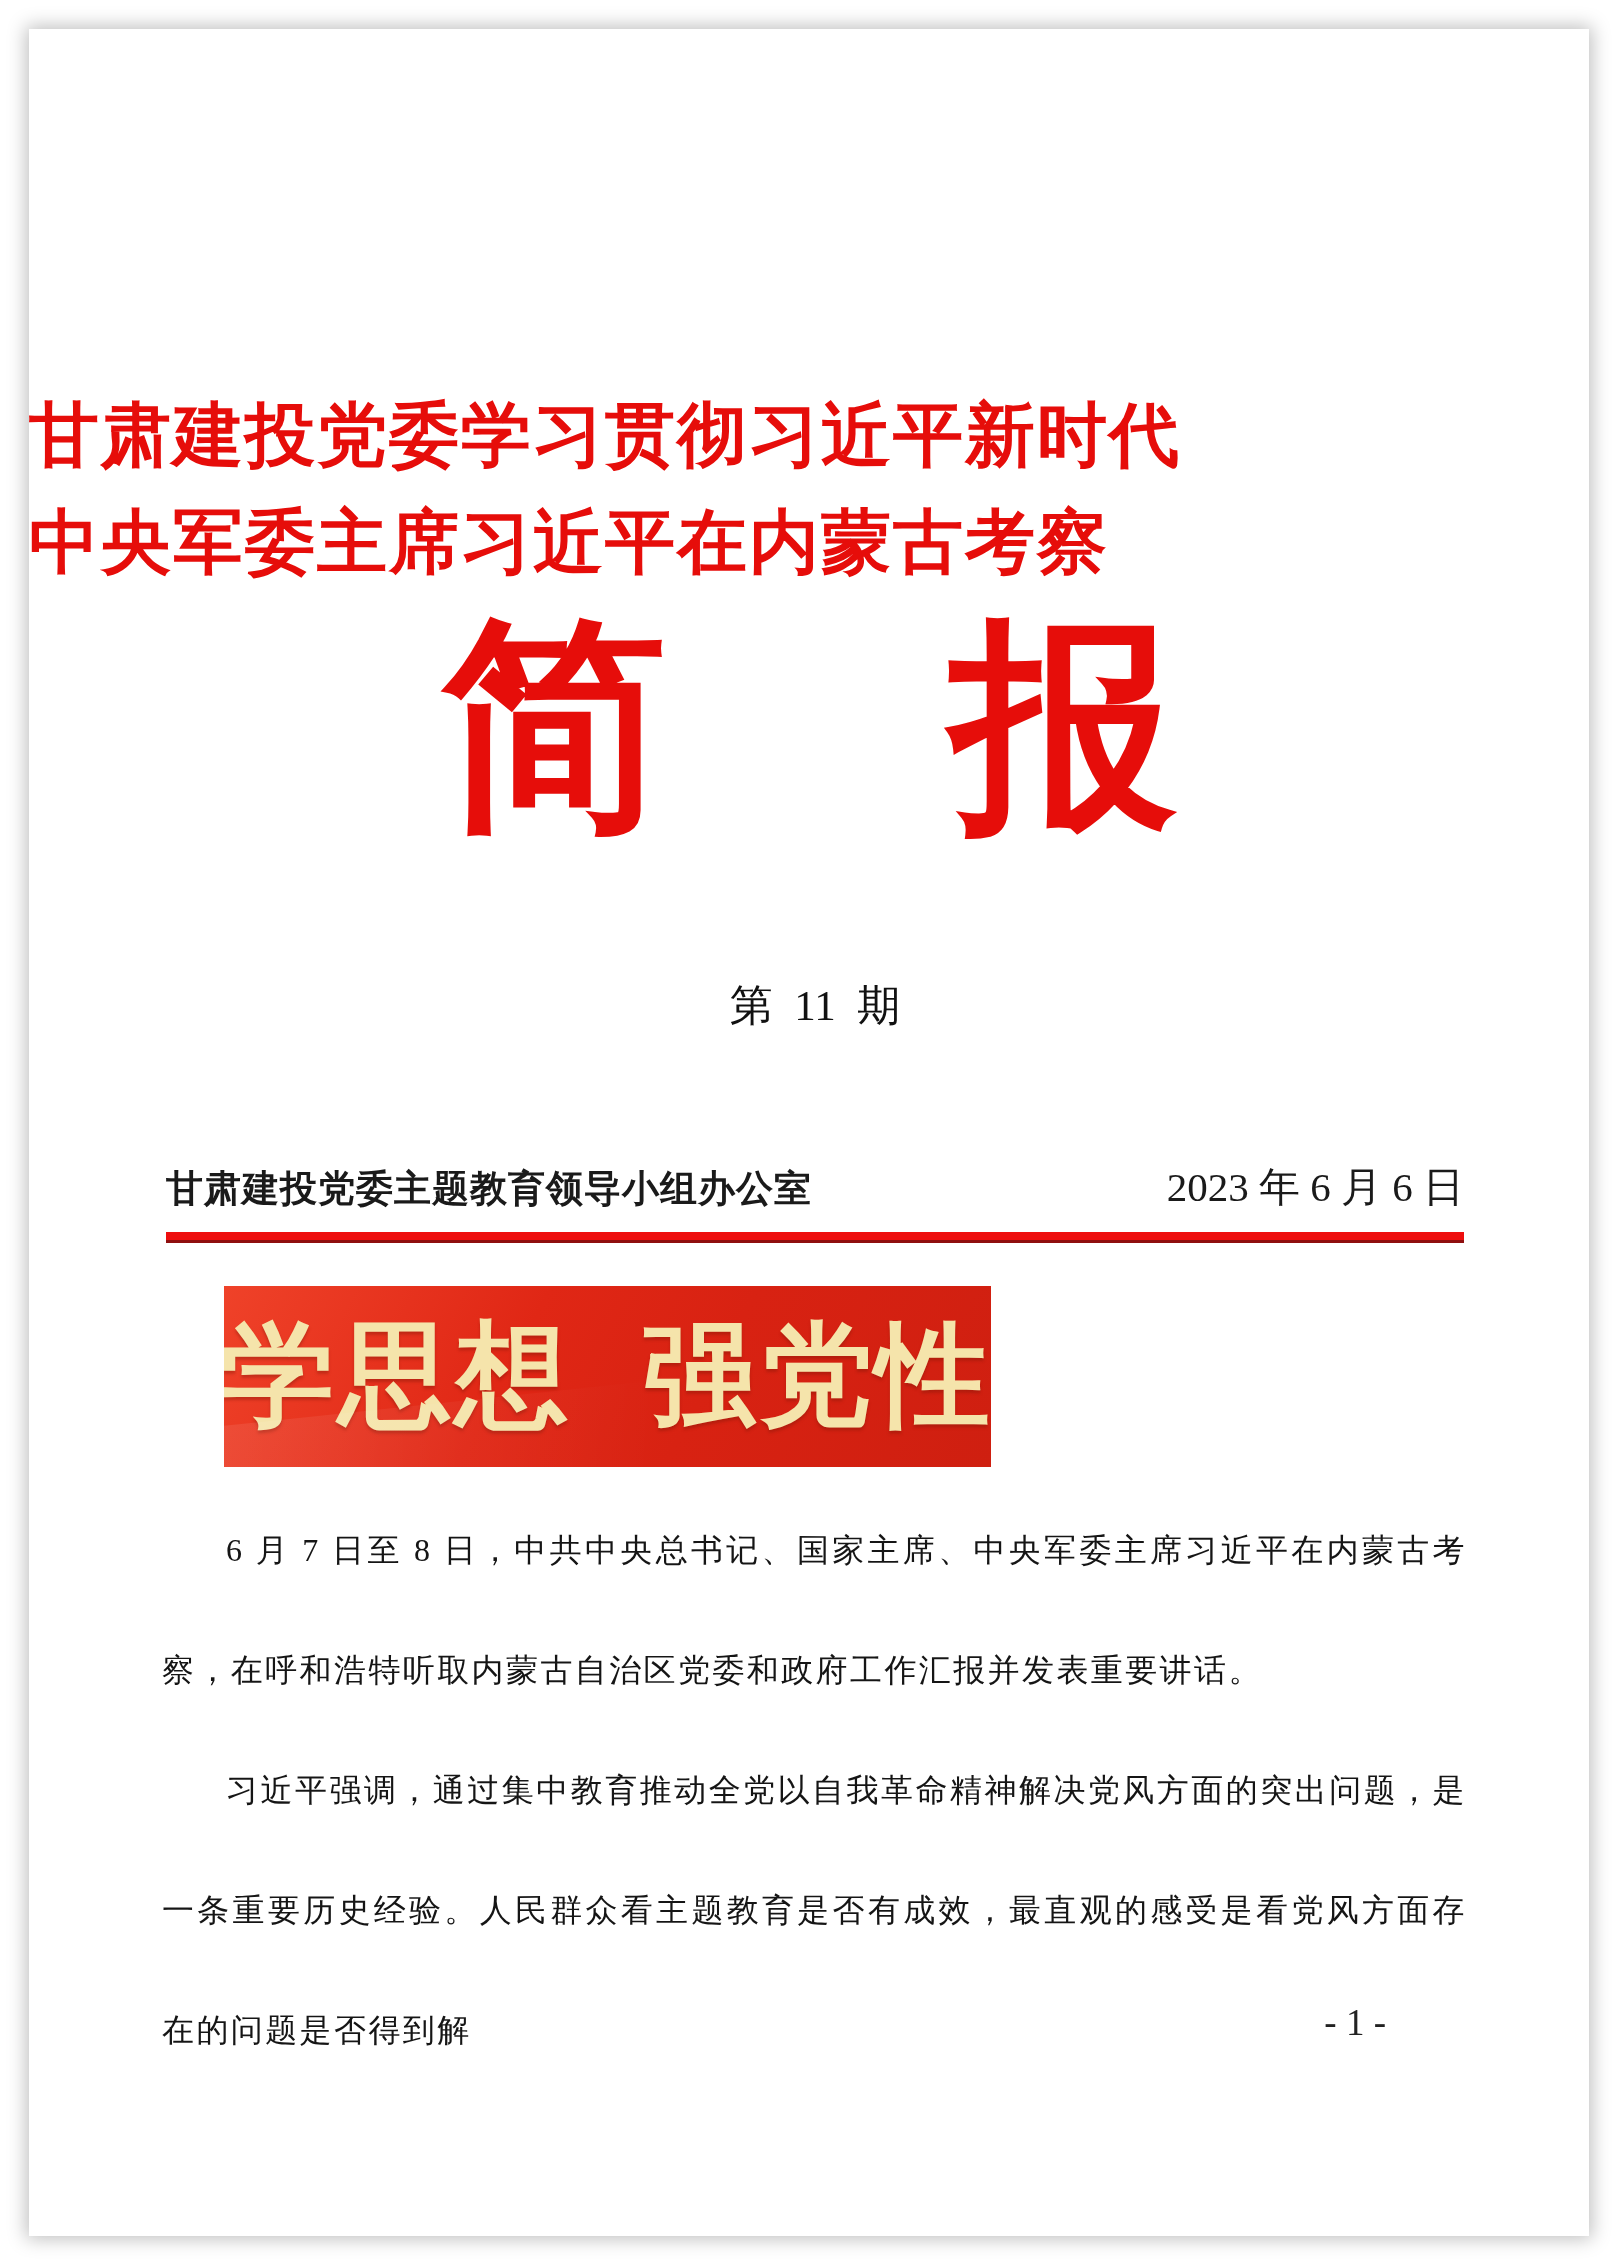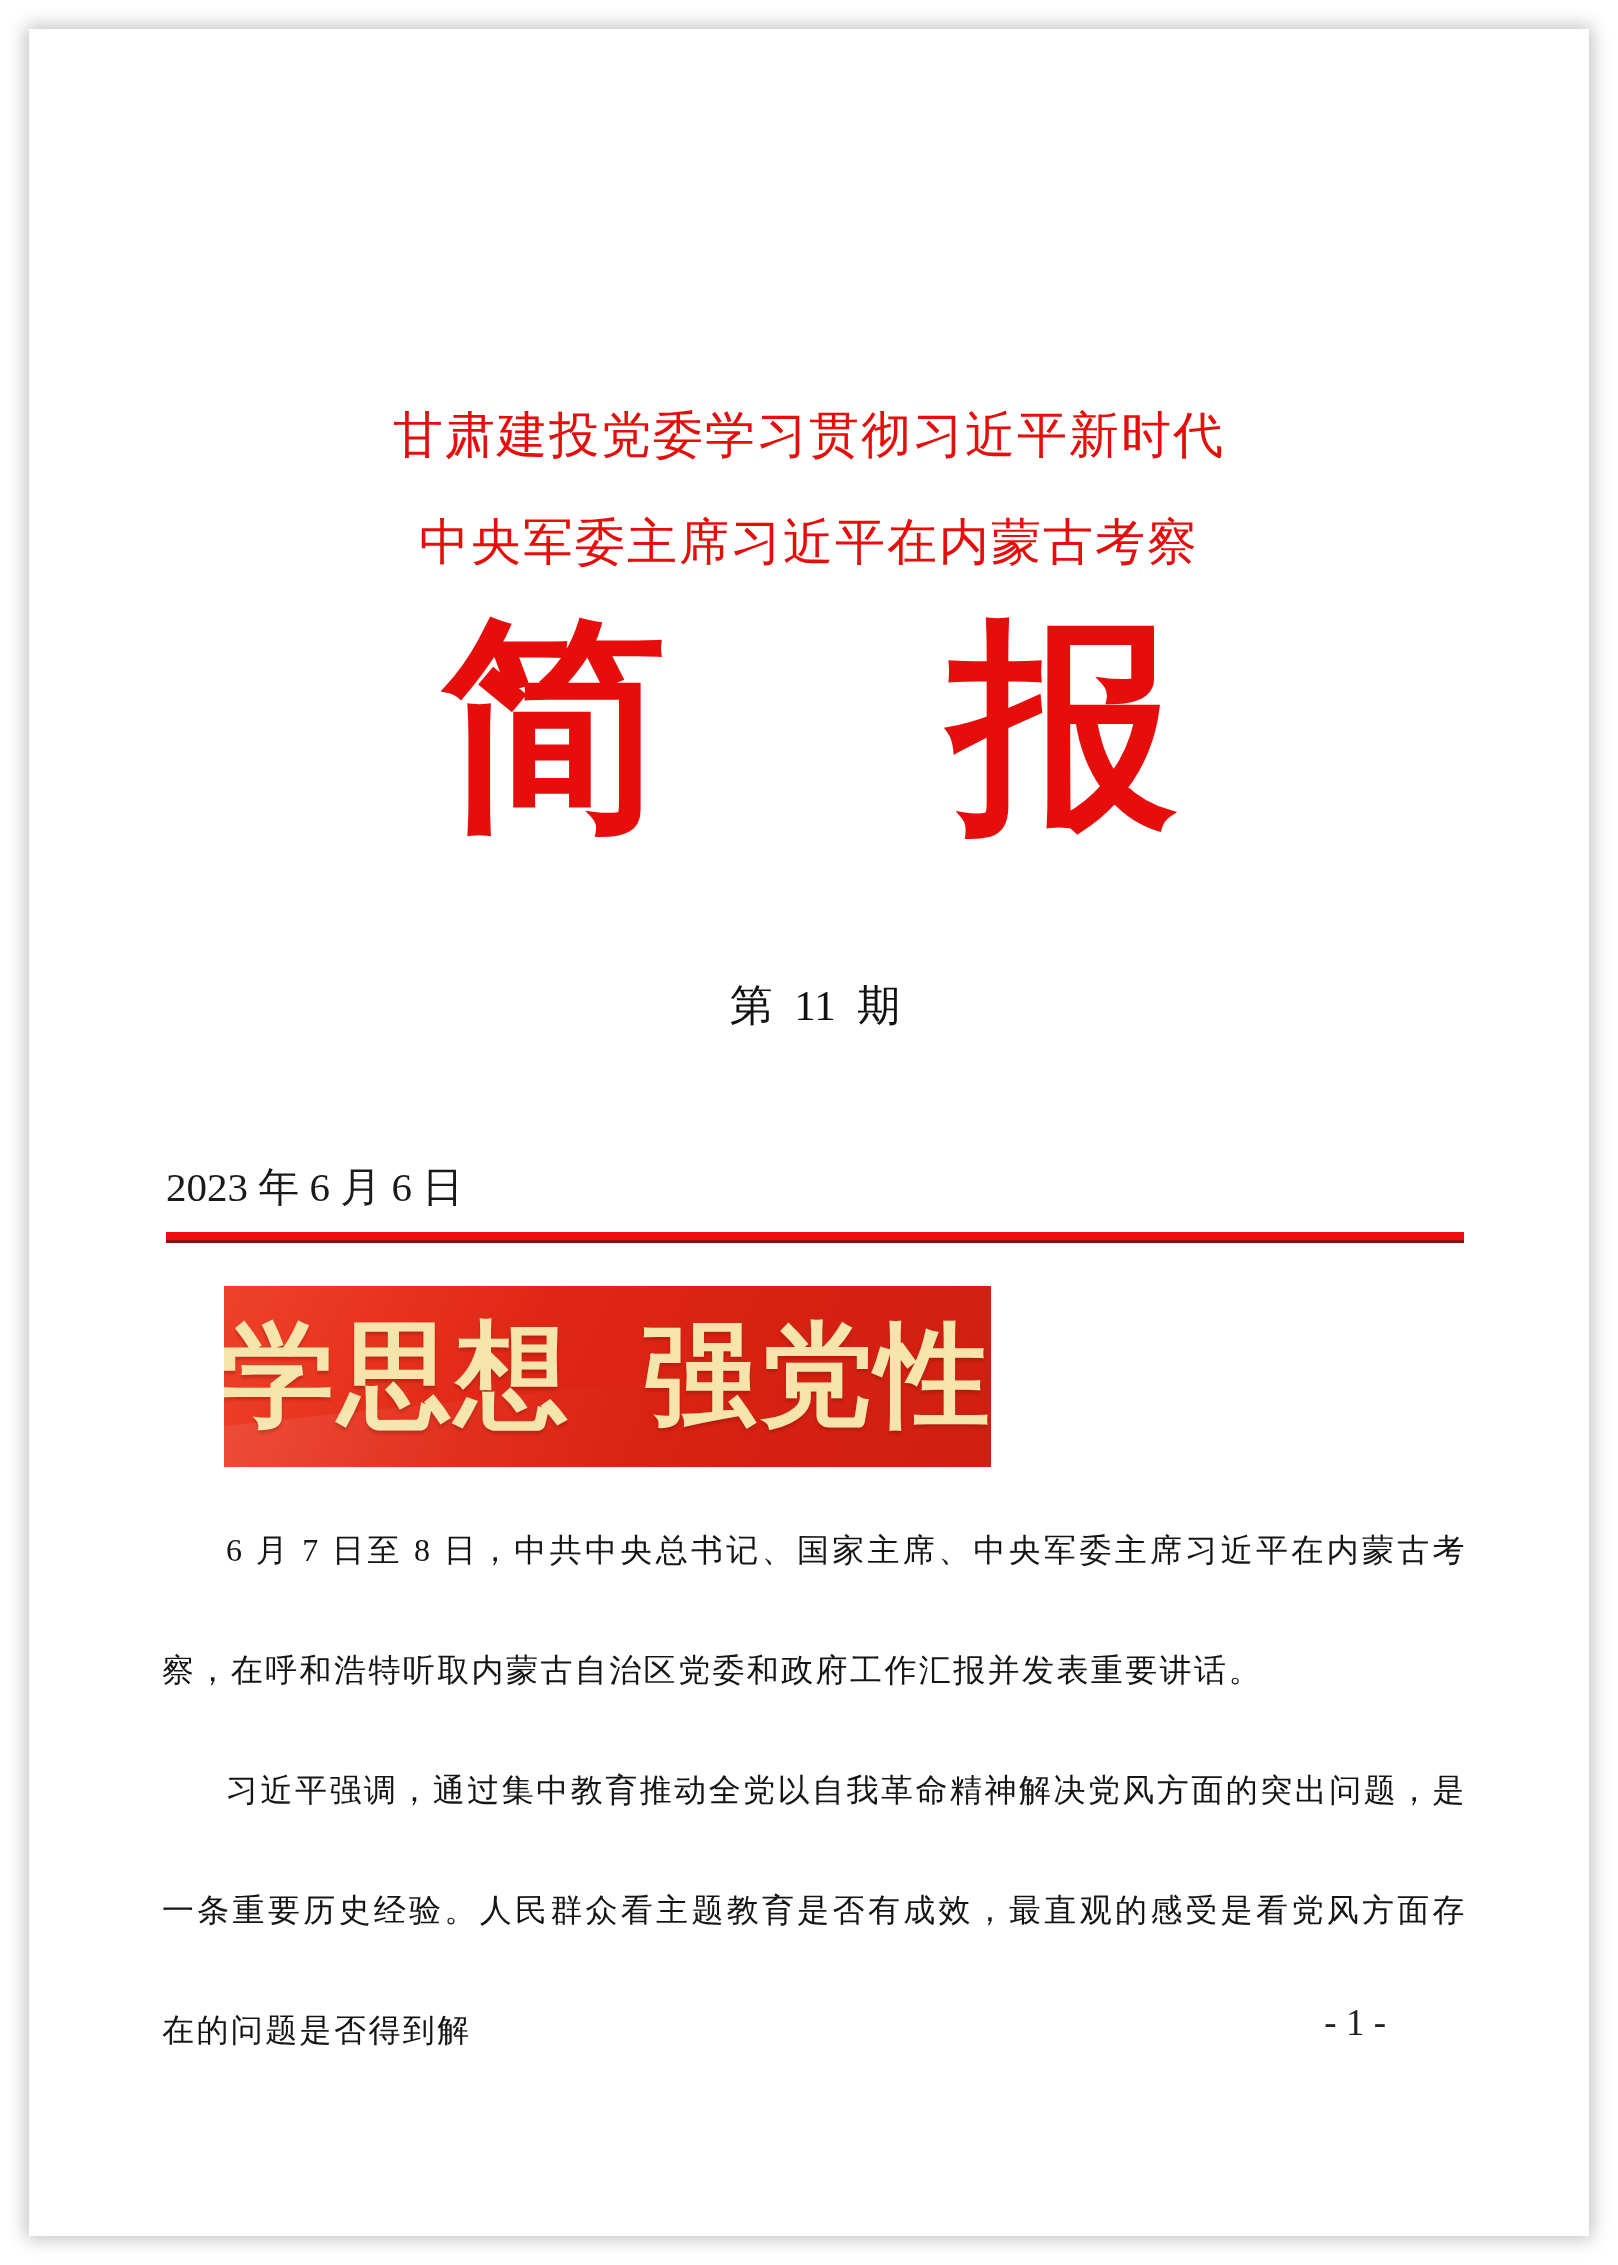--- a/index.html
+++ b/index.html
@@ -23,24 +23,23 @@
     height: 2207px;
     background: #ffffff;
     box-shadow: 0 0 17.6px 2.9px rgba(0,0,0,0.25);
   }
   
   .doc-title {
     position: absolute;
     left: 0;
     right: 0;
     top: 353px;
-    text-align: center;
     color: #e60d0a;
-    font-weight: 400;
-    font-size: 50px;
+    font-weight: 700;
+    font-size: 70px;
     line-height: 107px;
     letter-spacing: 2px;
     font-family: "Liberation Serif", "DejaVu Serif", serif;
   }
   .masthead {
     position: absolute;
     left: 0;
     right: 0;
     top: 577px;
     height: 244px;
@@ -170,20 +169,21 @@
     </div>
 
     <div class="masthead">
       <span>简</span>
       <span>报</span>
     </div>
 
     <div class="issue-line">第  11  期</div>
 
     <div class="meta-row">
+      <span class="office-name">甘肃建投党委主题教育领导小组办公室</span>
       <span class="issue-date">2023 年 6 月 6 日</span>
     </div>
 
     <div class="red-rule"></div>
 
     <div class="banner">
       <span class="banner-text">学思想  强党性</span>
     </div>
 
     <div class="article">

